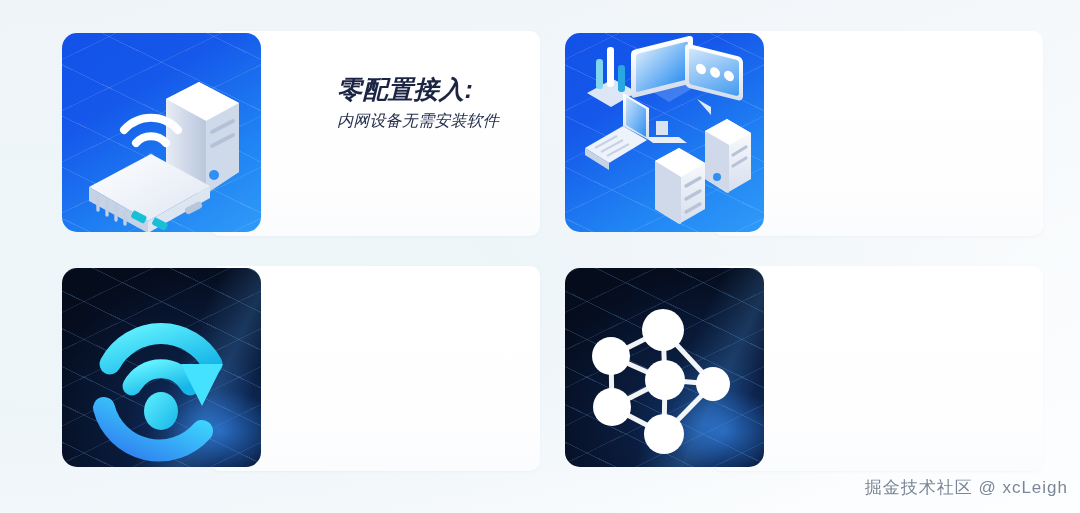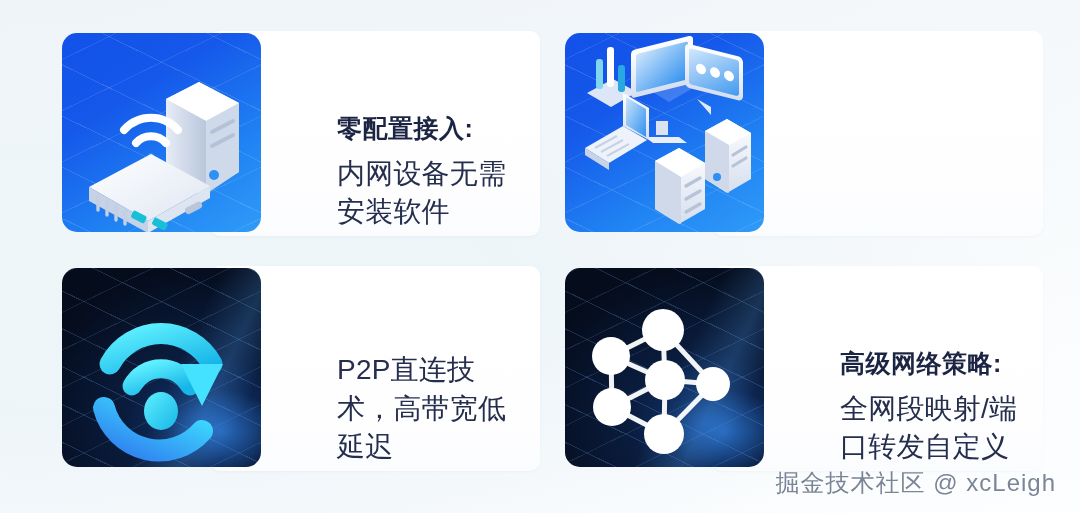--- a/index.html
+++ b/index.html
@@ -32,22 +32,23 @@
     width: 962px;
     display: grid;
     grid-template-columns: 459px 459px;
     column-gap: 44px;
     row-gap: 36px;
   }
 
   .card {
     position: relative;
     display: flex;
-    align-items: flex-end;
+    align-items: flex-start;
     height: 199px;
+    font-style: italic;
   }
 
   
   .card-panel {
     position: absolute;
     left: 148px;
     top: -2px;
     right: -19px;
     bottom: -4px;
     background: linear-gradient(180deg, #ffffff 0%, #fefeff 75%, #fbfcfe 100%);
@@ -76,22 +77,22 @@
   .card-title {
     font-size: 25px;
     font-weight: bold;
     color: #1b2443;
     letter-spacing: 0.5px;
     line-height: 1.15;
     white-space: nowrap;
   }
 
   .card-body {
-    margin-top: 12px;
-    font-size: 28px;
+    margin-top: 6px;
+    font-size: 16px;
     font-weight: normal;
     color: #252e4c;
     line-height: 1.38;
     letter-spacing: 0.2px;
   }
 
   
   .tile.blue {
     background:
       linear-gradient(148deg, #1351e8 0%, #1558ea 32%, #2083f3 70%, #2f9bf8 100%);
@@ -123,23 +124,23 @@
       radial-gradient(40% 30% at 80% 82%, rgba(60,150,255,0.55) 0%, rgba(10,30,70,0) 70%),
       linear-gradient(115deg, rgba(0,0,0,0) 55%, rgba(90,175,255,0.22) 72%, rgba(0,0,0,0) 85%);
     pointer-events: none;
   }
 
   .tile svg { position: absolute; inset: 0; width: 100%; height: 100%; }
 
   
   .watermark {
     position: absolute;
-    right: 24px;
+    right: 12px;
     bottom: 14px;
-    font-size: 24px;
+    font-size: 17px;
     color: #6f7b8e;
     letter-spacing: 1px;
     text-shadow: 1px 1px 0 rgba(255,255,255,0.9);
     white-space: nowrap;
     opacity: 0.92;
   }
 </style>
 </head>
 <body>
 
@@ -303,21 +304,20 @@
           </g>
           <g fill="none" stroke="url(#cy1)" stroke-width="19" stroke-linecap="round">
             <path d="M70 118 A33 33 0 0 1 128 118"></path>
           </g>
           <ellipse cx="99" cy="143" rx="17" ry="19" fill="url(#cy1)"></ellipse>
           <path d="M42 140 a57 57 0 0 0 98 23" fill="none" stroke="url(#cy2)" stroke-width="22" stroke-linecap="round"></path>
           <polygon points="119,96 161,96 140,138" fill="#45e2ff"></polygon>
         </svg>
       </div>
       <div class="card-text">
-        <div class="card-body">P2P直连技术，高带宽低延迟</div>
       </div>
     </div>
 
     <div class="card">
       <div class="card-panel"></div>
       <div class="tile dark">
         <div class="iso-grid dk"></div>
         <div class="streak"></div>
         <svg viewBox="0 0 199 199">
           <g stroke="#ffffff" stroke-width="5" stroke-linecap="round" opacity="0.95">
@@ -335,23 +335,19 @@
           <g fill="#ffffff">
             <circle cx="98" cy="62" r="21"></circle>
             <circle cx="46" cy="88" r="19"></circle>
             <circle cx="100" cy="112" r="20"></circle>
             <circle cx="148" cy="116" r="17"></circle>
             <circle cx="47" cy="139" r="19"></circle>
             <circle cx="99" cy="166" r="20"></circle>
           </g>
         </svg>
       </div>
-      <div class="card-text">
-        <div class="card-title">高级网络策略:</div>
-        <div class="card-body">全网段映射/端口转发自定义</div>
-      </div>
     </div>
 
   </div>
 
   <div class="watermark">掘金技术社区 @ xcLeigh</div>
 
 </div>
 
 </body></html>

